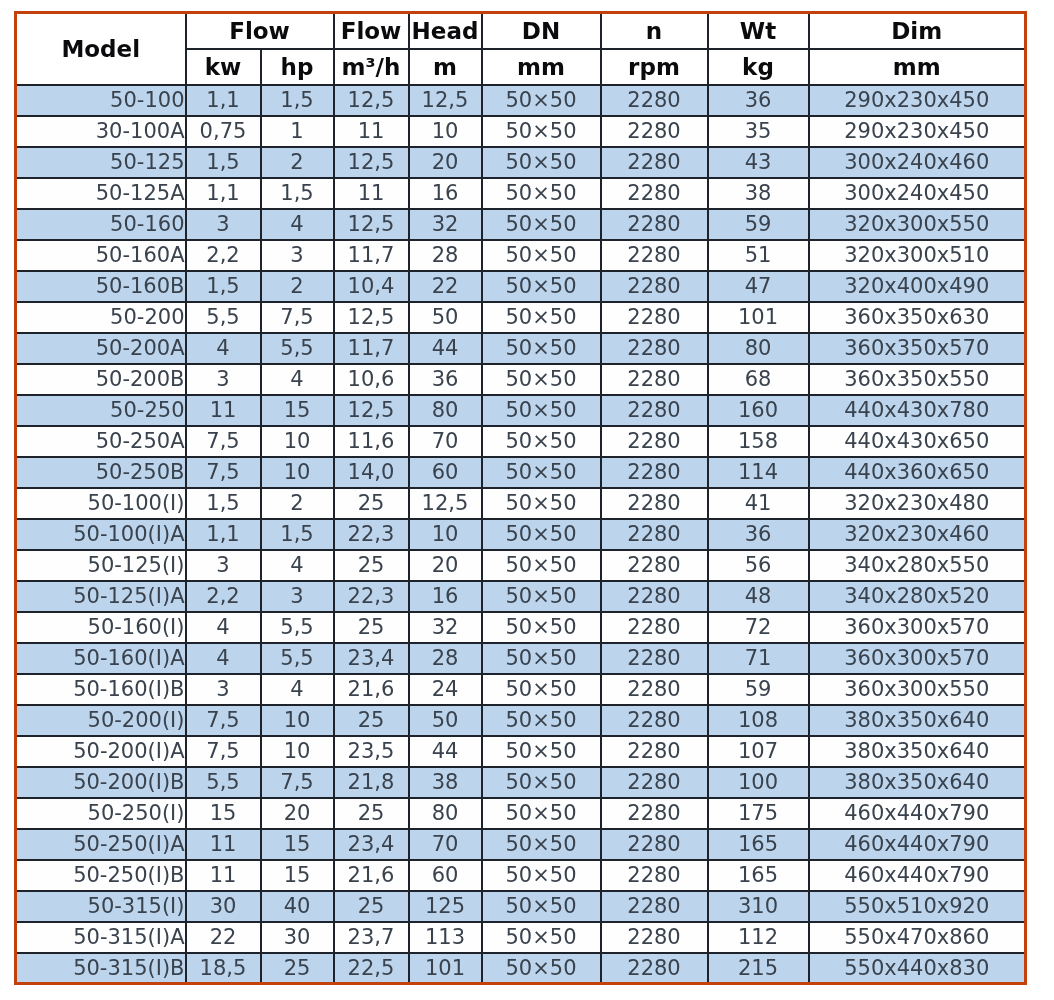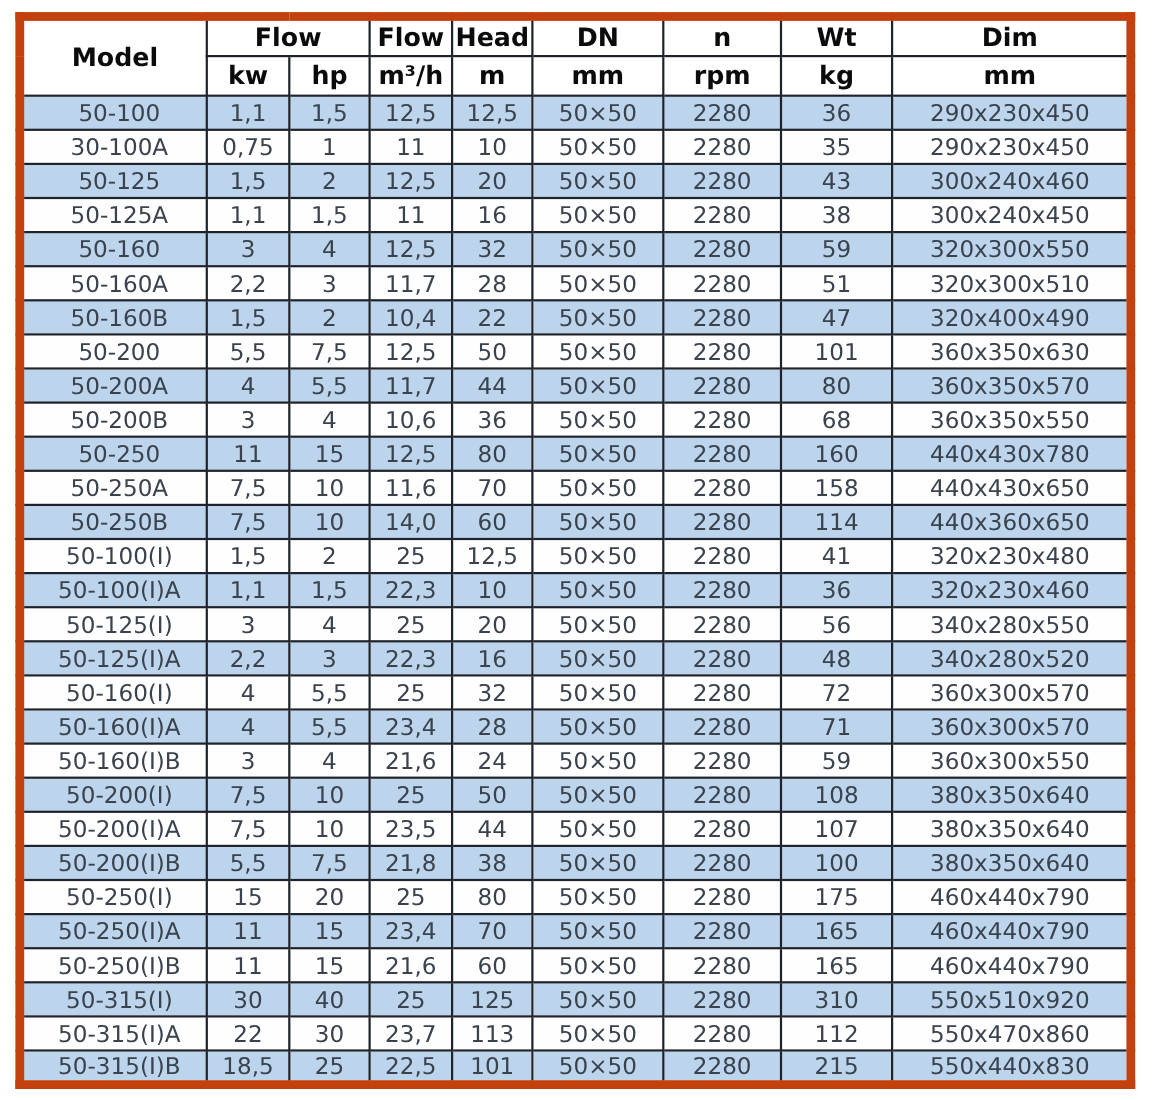--- a/index.html
+++ b/index.html
@@ -10,21 +10,21 @@
     background: #ffffff;
     font-family: "DejaVu Sans", "Liberation Sans", sans-serif;
     overflow: hidden;
   }
   table.spec {
     position: absolute;
     left: 14px;
     top: 11px;
     border-collapse: collapse;
     table-layout: fixed;
-    border: 8px solid #c2410c;
+    border: 3px solid #c2410c;
   }
   .spec th, .spec td {
     border: 2px solid #1e222b;
     text-align: center;
     vertical-align: middle;
     padding: 0;
     overflow: hidden;
     white-space: nowrap;
   }
   .spec thead tr { height: 36px; }
@@ -35,21 +35,21 @@
     background: #ffffff;
   }
   .spec tbody tr { height: 31px; }
   .spec tbody td {
     font-size: 21px;
     color: #39424d;
   }
   .spec tbody tr.blue td { background: #bdd5ec; }
   .spec tbody tr.white td { background: #fefefe; }
   .spec td.model {
-    text-align: center;
+    text-align: right;
     padding-left: 8px;
   }
 </style>
 </head>
 <body>
 
 <table class="spec">
   <colgroup>
     <col style="width:170px">
     <col style="width:75px">

